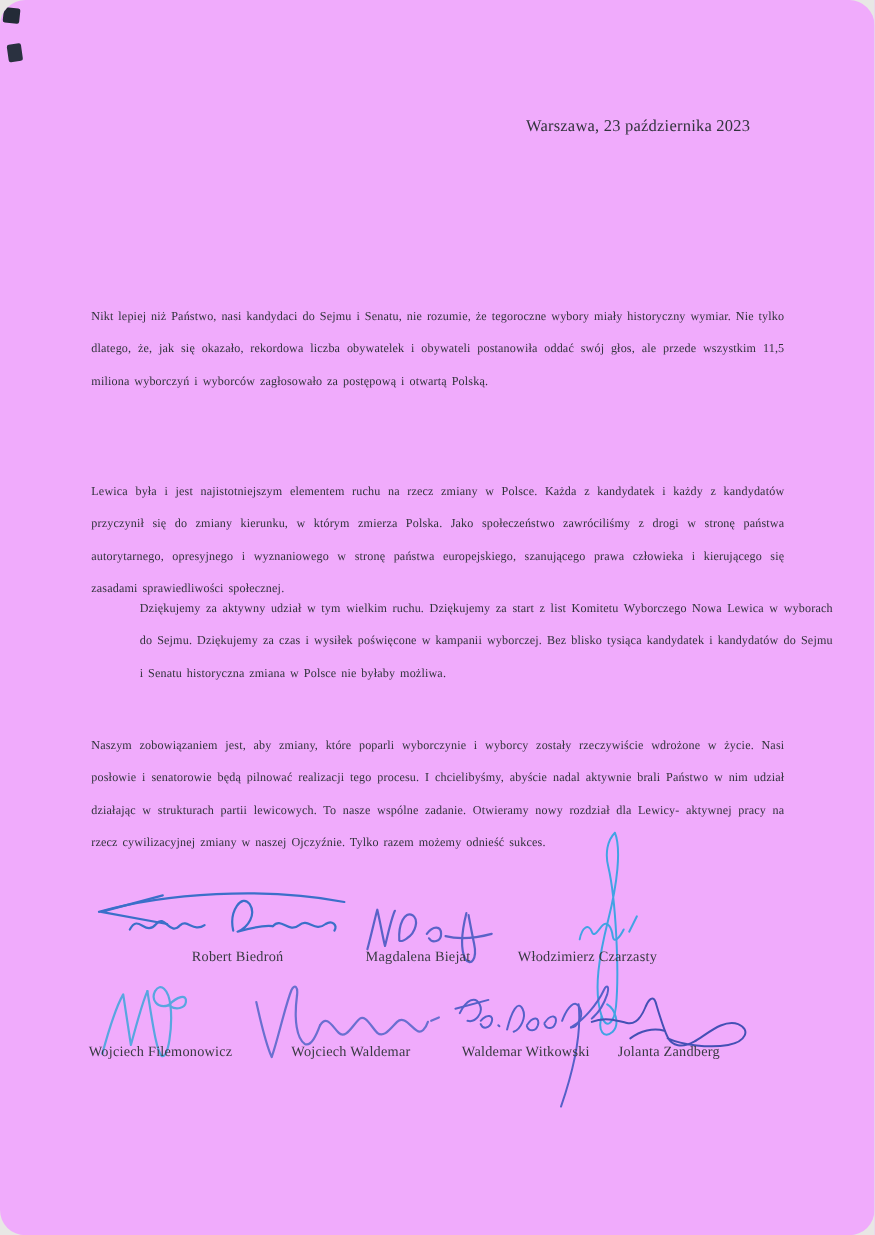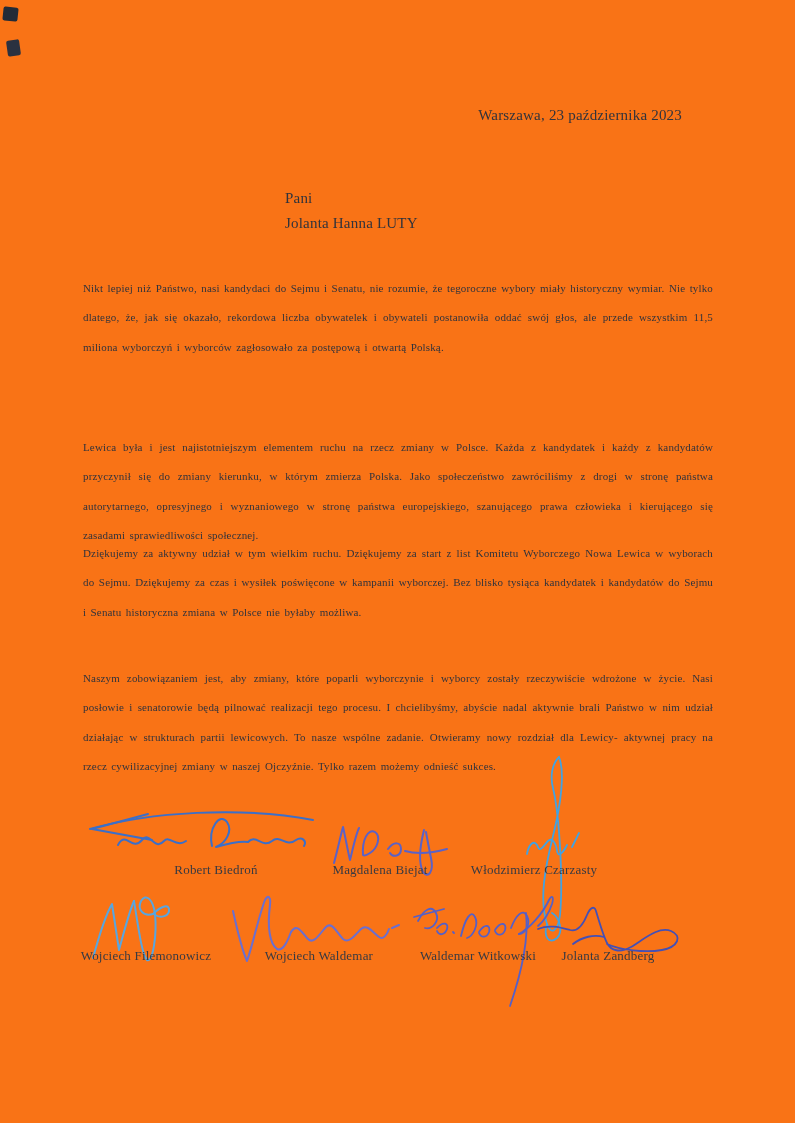--- a/index.html
+++ b/index.html
@@ -1,40 +1,41 @@
 <!DOCTYPE html>
 <html><head>
 <meta charset="utf-8">
 <style>
   html,body{margin:0;padding:0;background:#e8e7e5;}
   .page{
     position:relative;
     width:795px;height:1123px;
-    background:#f97316;
+    background:#f0abfc;
     overflow:hidden;
     font-family:"Liberation Serif","DejaVu Serif",serif;
     color:#31333c;
+    border-radius:23px;
   }
   .scan-marks{position:absolute;left:0;top:0;}
   .dateline{
     position:absolute;top:107px;right:113px;
     font-size:15px;letter-spacing:.2px;white-space:nowrap;
   }
   .addressee{
     position:absolute;left:285px;top:186px;
     font-size:15px;line-height:25px;letter-spacing:.2px;
   }
   .para{
     position:absolute;left:83px;width:630px;margin:0;
     font-size:11px;line-height:29.4px;
     text-align:justify;letter-spacing:.15px;word-spacing:1.5px;
   }
   .p1{top:274px;}
   .p2{top:393px;margin-top:40px;}
-  .p3{top:539px;}
+  .p3{top:539px;margin-left:44px;}
   .p4{top:664px;}
   .signatures{position:absolute;left:0;top:0;pointer-events:none;}
   .sig-name{
     position:absolute;font-size:13px;color:#383a42;
     text-align:center;letter-spacing:.2px;white-space:nowrap;
   }
   .n-biedron{left:150px;top:862px;width:132px;}
   .n-biejat{left:312px;top:862px;width:136px;}
   .n-czarzasty{left:456px;top:862px;width:156px;}
   .n-filemonowicz{left:68px;top:948px;width:156px;}
@@ -47,24 +48,20 @@
 
 <div class="page">
 
   <svg class="scan-marks" width="40" height="70" viewBox="0 0 40 70">
     <rect x="3" y="7" width="15" height="14" rx="2" transform="rotate(6 10 14)" fill="#232b37"></rect>
     <rect x="7" y="40" width="13" height="16" rx="2" transform="rotate(-8 13 48)" fill="#2a3140"></rect>
   </svg>
 
   <div class="dateline">Warszawa, 23 października 2023</div>
 
-  <div class="addressee">
-    <div>Pani</div>
-    <div>Jolanta Hanna LUTY</div>
-  </div>
 
   <p class="para p1">Nikt lepiej niż Państwo, nasi kandydaci do Sejmu i Senatu, nie rozumie, że tegoroczne wybory miały historyczny wymiar. Nie tylko dlatego, że, jak się okazało, rekordowa liczba obywatelek i obywateli postanowiła oddać swój głos, ale przede wszystkim 11,5 miliona wyborczyń i wyborców zagłosowało za postępową i otwartą Polską.</p>
   <p class="para p2">Lewica była i jest najistotniejszym elementem ruchu na rzecz zmiany w Polsce. Każda z kandydatek i każdy z kandydatów przyczynił się do zmiany kierunku, w którym zmierza Polska. Jako społeczeństwo zawróciliśmy z drogi w stronę państwa autorytarnego, opresyjnego i wyznaniowego w stronę państwa europejskiego, szanującego prawa człowieka i kierującego się zasadami sprawiedliwości społecznej.</p>
   <p class="para p3">Dziękujemy za aktywny udział w tym wielkim ruchu. Dziękujemy za start z list Komitetu Wyborczego Nowa Lewica w wyborach do Sejmu. Dziękujemy za czas i wysiłek poświęcone w kampanii wyborczej. Bez blisko tysiąca kandydatek i kandydatów do Sejmu i Senatu historyczna zmiana w Polsce nie byłaby możliwa.</p>
   <p class="para p4">Naszym zobowiązaniem jest, aby zmiany, które poparli wyborczynie i wyborcy zostały rzeczywiście wdrożone w życie. Nasi posłowie i senatorowie będą pilnować realizacji tego procesu. I chcielibyśmy, abyście nadal aktywnie brali Państwo w nim udział działając w strukturach partii lewicowych. To nasze wspólne zadanie. Otwieramy nowy rozdział dla Lewicy- aktywnej pracy na rzecz cywilizacyjnej zmiany w naszej Ojczyźnie. Tylko razem możemy odnieść sukces.</p>
 
   <svg class="signatures" width="795" height="1123" viewBox="0 0 795 1123">
 
     <g fill="none" stroke-width="2" stroke-linecap="round" stroke-linejoin="round" stroke="#3b6fc9">
       <path d="M 90 829 C 150 812, 240 806, 313 820"></path>

